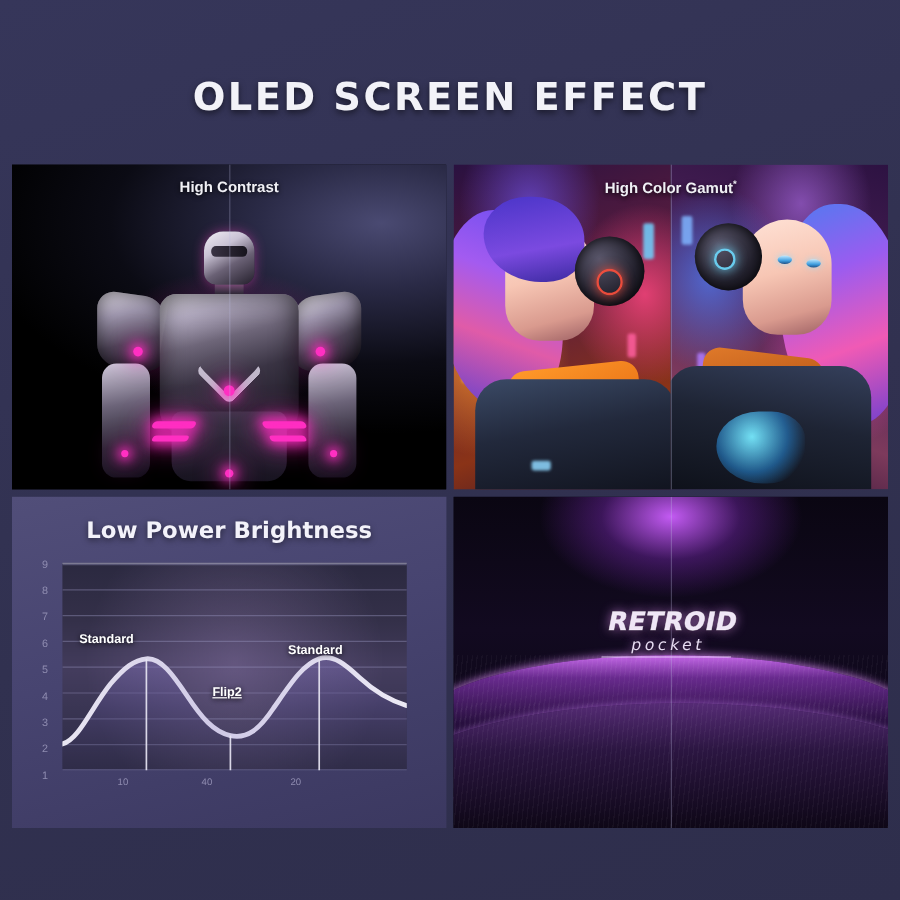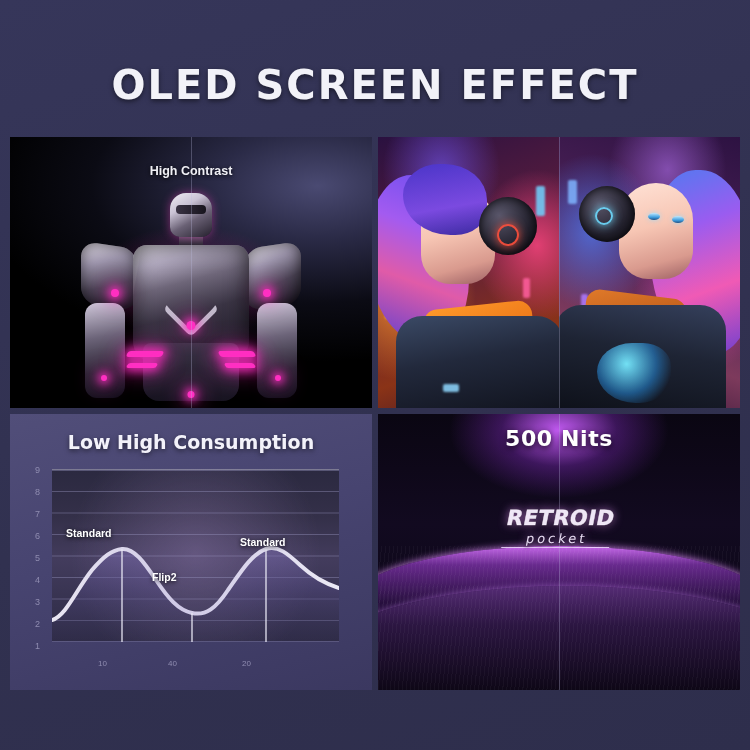--- a/index.html
+++ b/index.html
@@ -7,41 +7,41 @@
   body {
     background:#323253;
     font-family:"Liberation Sans", sans-serif;
     position:relative;
   }
   .page { position:absolute; inset:0; background:linear-gradient(160deg,#36365a 0%,#313150 55%,#2e2e4c 100%); }
 
   
   .title {
     position:absolute; top:62px; left:0; width:750px; text-align:center;
-    color:#f2f2f8; font-size:40px; letter-spacing:2.0px; font-weight:700;
+    color:#f2f2f8; font-size:32px; letter-spacing:2.0px; font-weight:700;
     font-family:"DejaVu Sans", sans-serif;
     text-shadow:0 2px 5px rgba(0,0,0,.5);
   }
 
   
   .grid { position:absolute; left:10px; top:137px; width:730px; height:553px; }
   .panel { position:absolute; overflow:hidden; }
   .p-tl { left:0;   top:0;   width:362px; height:271px; }
   .p-tr { left:368px; top:0; width:362px; height:271px; }
   .p-bl { left:0;   top:277px; width:362px; height:276px; }
   .p-br { left:368px; top:277px; width:362px; height:276px; }
 
   
   .seam { position:absolute; top:0; bottom:0; left:50%; width:1px;
           background:rgba(190,190,225,.30); z-index:7; pointer-events:none; }
 
   .cap { position:absolute; left:0; width:100%; text-align:center; z-index:9; }
   .cap-big { font-size:22px; font-weight:700; color:#ffffff; letter-spacing:.6px;
              font-family:"DejaVu Sans", sans-serif; text-shadow:0 2px 6px rgba(0,0,0,.85); }
-  .cap-sm  { font-size:12.5px; font-weight:700; color:#f0f0f5; margin-top:15px;
+  .cap-sm  { font-size:12.5px; font-weight:700; color:#f0f0f5; margin-top:0;
              text-shadow:0 1px 4px rgba(0,0,0,.85); }
   .cap-sm sup { font-size:8px; vertical-align:super; }
 
   
   .mech-bg { position:absolute; inset:0; background:
      radial-gradient(130% 90% at 85% 18%, #4a4a72 0%, #2a2a46 22%, #0b0b14 48%, #000 72%),
      #000; }
   .mech { position:absolute; left:50%; top:56px; width:232px; height:215px; transform:translateX(-50%); }
   .mech-glowbase { position:absolute; left:50%; top:86px; transform:translateX(-50%);
       width:210px; height:120px; border-radius:50%;
@@ -123,21 +123,21 @@
   .p-bl { background:linear-gradient(165deg,#514e79 0%,#474470 45%,#3b3860 100%); }
   .chart-title { position:absolute; top:17px; left:0; width:100%; text-align:center;
       color:#f3f2fa; font-size:19px; font-weight:700; font-family:"DejaVu Sans", sans-serif;
       text-shadow:0 2px 5px rgba(0,0,0,.5); }
   .plot { position:absolute; left:42px; top:55px; width:287px; height:172px;
       background:
         radial-gradient(70% 120% at 50% 48%, rgba(178,150,210,.30), rgba(178,150,210,0) 62%),
         linear-gradient(180deg,#2b2940 0%,#343049 28%,#433c5d 52%,#36324f 78%,#2e2b46 100%);
       border-top:1px solid rgba(220,220,240,.45); }
   .ylab { position:absolute; right:332px; color:#8f8cb0; font-size:9px; font-family:"Liberation Sans", sans-serif; }
-  .xlab { position:absolute; color:#8f8cb0; font-size:8px; font-family:"Liberation Sans", sans-serif;margin-top:12px; }
+  .xlab { position:absolute; color:#8f8cb0; font-size:8px; font-family:"Liberation Sans", sans-serif; }
   .ann { position:absolute; color:#ffffff; font-size:10.5px; font-weight:700;
       text-shadow:0 1px 4px rgba(0,0,0,.9); white-space:nowrap; z-index:6; }
 
   
   .p-br { background:#06040b; }
   .dune-sky { position:absolute; inset:0; background:
       radial-gradient(42% 34% at 50% 6%, rgba(205,95,255,.95), rgba(150,50,220,.35) 38%, rgba(40,10,70,0) 72%),
       linear-gradient(180deg,#0a0612 0%,#120a20 40%,#070410 100%); }
   .dune { position:absolute; left:-8%; width:116%; border-radius:50% 50% 0 0; }
   .dune-far { bottom:26px; height:118px;
@@ -232,25 +232,26 @@
         <div class="eye" style="right:44%;top:28%;"></div>
         <div class="headset" style="right:58%;top:18%;width:56px;height:56px;"></div>
         <div class="hs-ring" style="right:70%;top:26%;width:18px;height:18px;border-color:rgba(110,220,255,.9);box-shadow:0 0 10px rgba(110,220,255,.85);"></div>
         <div class="collar" style="right:30%;top:58%;width:56%;height:20%;background:linear-gradient(160deg,#e07a2a,#a8470f);transform:rotate(7deg);"></div>
         <div class="jacket" style="right:8%;bottom:0;width:94%;height:38%;background:linear-gradient(190deg,#35405c 0%,#1e2434 45%,#0e111a 100%);"></div>
         <div class="glowarm" style="right:38%;bottom:2%;width:74px;height:60px;"></div>
       </div>
 
       <div class="seam"></div>
       <div class="cap" style="top:12px;">
+        <div class="cap-sm"><span>High Color Gamut</span><sup>*</sup></div>
       </div>
     </div>
 
     <div class="panel p-bl">
-      <div class="chart-title">Low High Consumption</div>
+      <div class="chart-title">Low Power Brightness</div>
 
       <div class="ylab" style="top:51px;">9</div>
       <div class="ylab" style="top:73px;">8</div>
       <div class="ylab" style="top:95px;">7</div>
       <div class="ylab" style="top:117px;">6</div>
       <div class="ylab" style="top:139px;">5</div>
       <div class="ylab" style="top:161px;">4</div>
       <div class="ylab" style="top:183px;">3</div>
       <div class="ylab" style="top:205px;">2</div>
       <div class="ylab" style="top:227px;">1</div>
@@ -288,21 +289,21 @@
 
           <g stroke="#e7e5f3" stroke-opacity=".92" stroke-width="1.4">
             <line x1="70" y1="79" x2="70" y2="172"></line>
             <line x1="140" y1="143" x2="140" y2="172"></line>
             <line x1="214" y1="79" x2="214" y2="172"></line>
           </g>
         </svg>
       </div>
 
       <div class="ann" style="left:56px;  top:113px;">Standard</div>
-      <div class="ann" style="left:142px; top:157px;">Flip2</div>
+      <div class="ann" style="left:167px; top:157px;text-decoration:underline;">Flip2</div>
       <div class="ann" style="left:230px; top:122px;">Standard</div>
 
       <div class="xlab" style="left:88px;  top:233px;">10</div>
       <div class="xlab" style="left:158px; top:233px;">40</div>
       <div class="xlab" style="left:232px; top:233px;">20</div>
     </div>
 
     <div class="panel p-br">
       <div class="dune-sky"></div>
       <div class="dune dune-far">
@@ -310,18 +311,17 @@
         </div>
       <div class="dune dune-near">
           <div class="dune-tex"></div>
         </div>
       <div class="seam"></div>
       <div class="logo">
         <div class="logo-main">RETROID</div>
         <div class="logo-sub">pocket</div>
       </div>
       <div class="cap" style="top:12px;">
-        <div class="cap-big">500 Nits</div>
       </div>
     </div>
 
   </div>
 </div>
 
 </body></html>

